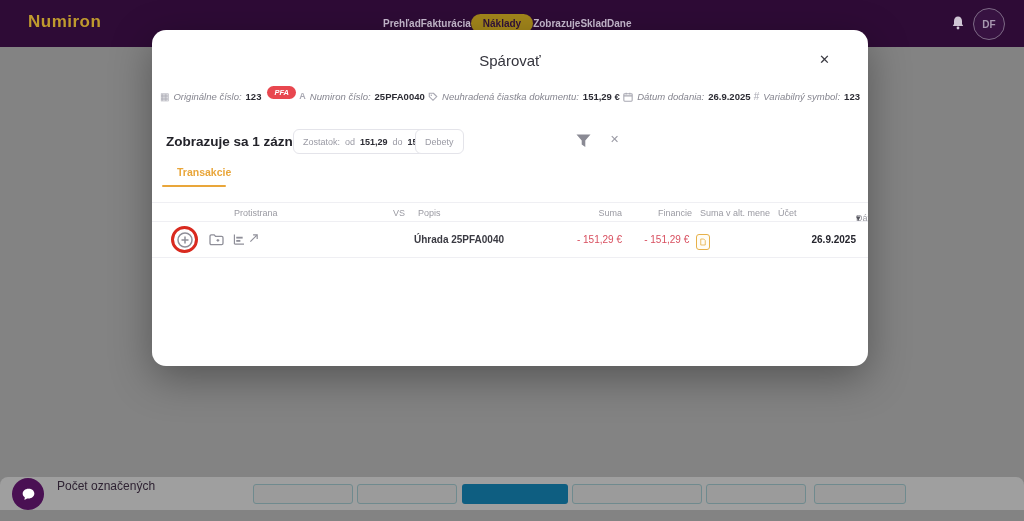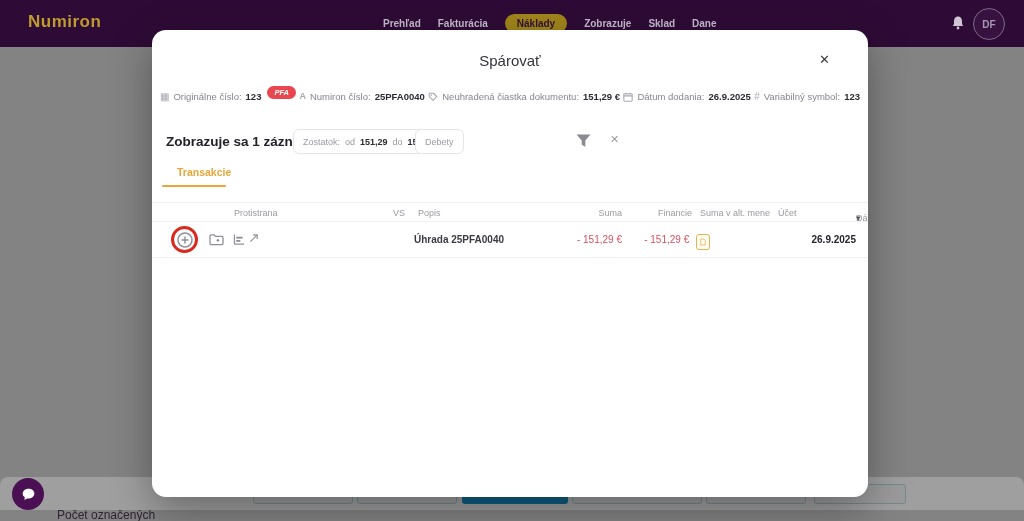--- a/index.html
+++ b/index.html
@@ -2,48 +2,48 @@
 <html><head>
 <meta charset="utf-8">
 <style>
   html,body{margin:0;padding:0;background:#5c5c5c;}
   .stage{position:relative;width:1024px;height:521px;overflow:hidden;background:#838383;
          font-family:"Liberation Sans",sans-serif;-webkit-font-smoothing:antialiased;}
 
   
   .app-header{position:absolute;top:0;left:0;width:1024px;height:47px;background:#2e0b36;}
   .logo{position:absolute;left:28px;top:12px;font-size:17px;font-weight:700;color:#bf9a2e;letter-spacing:.5px;}
-  .nav{position:absolute;left:383px;top:0;height:47px;display:flex;align-items:center;gap:17px;}
+  .nav{position:absolute;left:383px;top:0;height:47px;display:flex;align-items:center;}
   .nav-item{font-size:10px;font-weight:600;color:#c9bcd1;cursor:pointer;white-space:nowrap;}
   .nav-item.active{background:#a3861b;color:#31123a;padding:4px 12px;border-radius:12px;}
   .bell{position:absolute;left:950px;top:15px;width:16px;height:16px;color:#cfc5d4;}
   .avatar{position:absolute;left:973px;top:8px;width:30px;height:30px;border-radius:50%;
           background:#371241;border:1.5px solid #7d6a85;display:flex;align-items:center;justify-content:center;
           font-size:10px;font-weight:600;color:#a898b0;}
 
   
   .bottom-bar{position:absolute;left:0;top:477px;width:1024px;height:33px;background:#9f9f9f;border-radius:8px 8px 0 0;}
   .chat-fab{position:absolute;left:12px;top:478px;width:32px;height:32px;border-radius:50%;background:#4a1053;
             display:flex;align-items:center;justify-content:center;z-index:3;}
-  .sel-text{position:absolute;left:57px;top:508px;font-size:12px;font-weight:500;color:#2f2333;z-index:1;white-space:nowrap;}
+  .sel-text{position:absolute;left:57px;top:479px;font-size:12px;font-weight:500;color:#2f2333;z-index:1;white-space:nowrap;}
   .bb-btn{position:absolute;top:484px;height:20px;border-radius:3px;box-sizing:border-box;z-index:1;}
   .bb-ghost{background:#9b9b9b;border:1px solid #6f8a8e;}
   .bb-teal{background:#0e5e81;}
   .bb-danger{background:#b0241e;color:#efe3e2;font-size:9px;text-align:center;line-height:20px;margin-top:40px;}
 
   
-  .modal{position:absolute;left:152px;top:30px;width:716px;height:467px;background:#ffffff;border-radius:14px;
+  .modal{position:absolute;left:152px;top:30px;width:716px;height:336px;background:#ffffff;border-radius:14px;
          box-shadow:0 12px 40px rgba(0,0,0,.35);z-index:5;overflow:hidden;}
   .m-title{position:absolute;top:22px;left:0;width:100%;text-align:center;font-size:15px;font-weight:500;color:#34343d;}
   .m-close{position:absolute;top:20px;right:34px;font-size:13px;color:#3a3a42;cursor:pointer;padding:2px 4px;}
 
   .info-row{position:absolute;top:60px;left:8px;right:8px;display:flex;justify-content:space-between;align-items:center;}
   .info-item{display:flex;align-items:center;gap:4px;font-size:9.5px;white-space:nowrap;}
   .info-icon{color:#a8a8b2;font-size:10px;line-height:1;display:inline-flex;}
-  .info-label{color:#85858f;}
+  .info-label{color:#85858f;font-style:italic;}
   .info-value{color:#2b2b33;font-weight:700;}
   .pill-red{background:#e8474f;color:#fff;font-size:7.5px;font-weight:700;padding:2px 7px;border-radius:8px;
             position:relative;top:-4px;margin-left:2px;font-style:italic;}
 
   .results-text{position:absolute;left:14px;top:99px;height:26px;line-height:26px;font-size:13.5px;font-weight:700;color:#222229;}
   .chip{position:absolute;top:99px;height:25px;box-sizing:border-box;border:1px solid #e4e4ea;border-radius:6px;
         display:flex;align-items:center;gap:5px;padding:0 9px;font-size:9px;color:#9a9aa4;background:#fff;}
   .chip b{color:#2b2b33;font-weight:700;}
   .chip .x{margin-left:3px;cursor:pointer;}
   .funnel{position:absolute;left:424px;top:104px;width:15px;height:14px;color:#8a8a94;cursor:pointer;}

